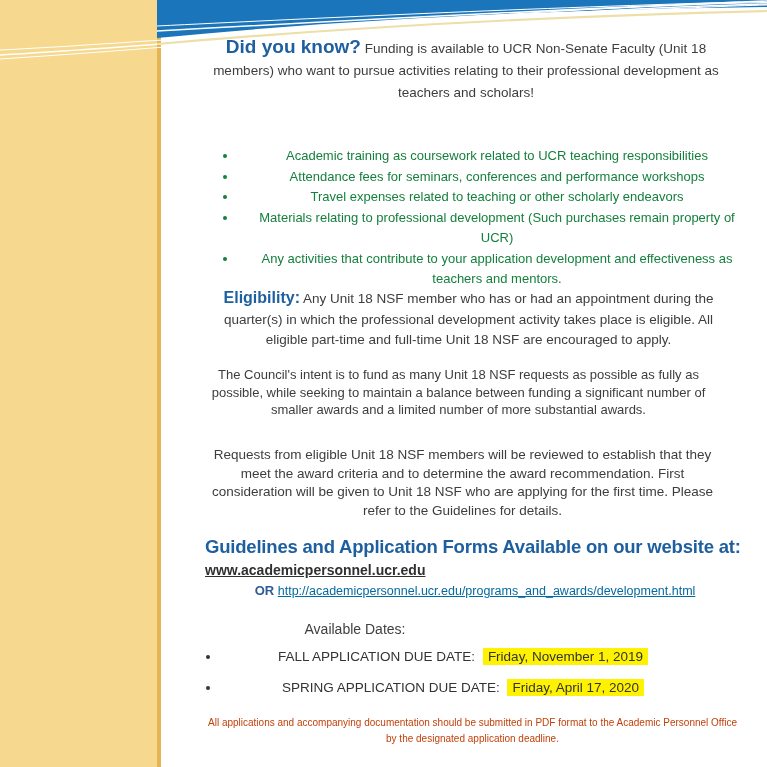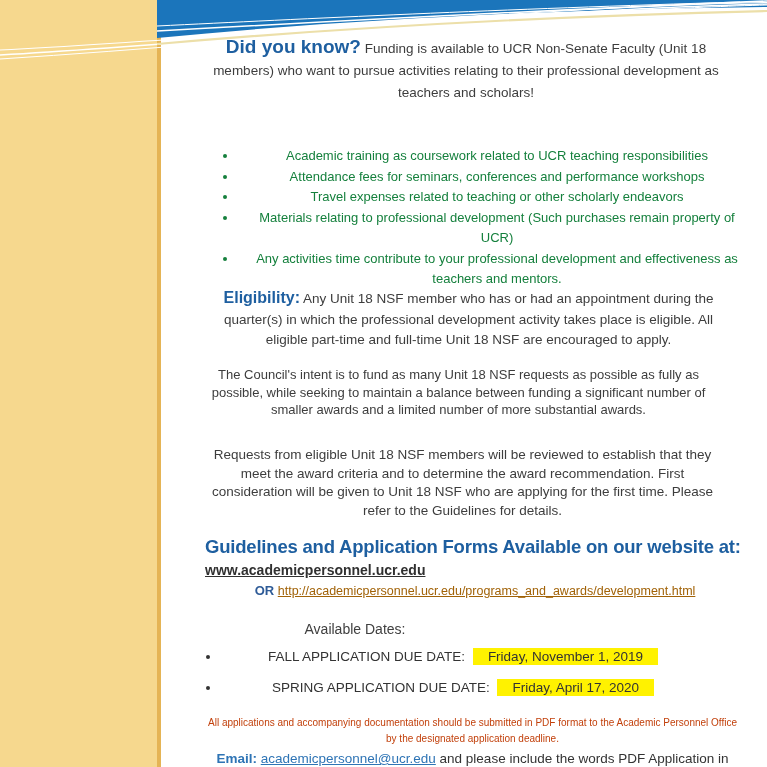--- a/index.html
+++ b/index.html
@@ -27,27 +27,27 @@
   .elig{top:288px;width:527px;font-size:13.5px;line-height:20.5px;}
   .para-council{top:366px;width:507px;font-size:13px;line-height:17.5px;text-align:justify;}
   .para-requests{top:446px;width:515px;font-size:13.5px;line-height:18.5px;}
   .guidelines-h{top:536px;}
   .link-primary{
     position:absolute;left:205px;top:562px;font-size:14px;font-weight:600;
     color:#303030;text-decoration:underline;text-align:right;
   }
   .or-line{top:583px;width:540px;font-size:13px;}
   .or-label{font-weight:bold;color:#2e5b97;}
-  .link-secondary{color:#a16207;text-decoration:underline;font-size:12.5px;}
+  .link-secondary{color:#0369a1;text-decoration:underline;font-size:12.5px;}
   .dates-label{top:621px;width:300px;font-size:14px;color:#404040;}
   .dates{top:649px;left:232px;width:480px;list-style:disc outside;padding:0 0 0 16px;
     font-size:13.5px;line-height:16px;color:#333;}
   .dates li{padding-left:4px;}
   .dates li + li{margin-top:15px;}
-  .dates mark{background:#fff200;color:#333;padding:1px 15px;margin-left:4px;}
+  .dates mark{background:#fff200;color:#333;padding:1px 5px;margin-left:4px;}
   .footer-para{top:715px;width:535px;font-size:10px;line-height:16px;color:#c2410c;}
   .email-line{top:751px;width:535px;font-size:13.5px;color:#333;}
   .email-label{font-weight:bold;color:#2e74b5;}
   .email-link{color:#2e74b5;text-decoration:underline;}
 </style>
 </head>
 <body>
 
 <div class="page">
 
@@ -69,21 +69,21 @@
       <span class="h-inline h-big">Did you know?</span>
       <span>Funding is available to UCR Non-Senate Faculty (Unit 18 members) who want to pursue activities relating to their professional development as teachers and scholars!</span>
     </p>
 
 
     <ul class="bullets">
       <li>Academic training as coursework related to UCR teaching responsibilities</li>
       <li>Attendance fees for seminars, conferences and performance workshops</li>
       <li>Travel expenses related to teaching or other scholarly endeavors</li>
       <li>Materials relating to professional development (Such purchases remain property of UCR)</li>
-      <li>Any activities time contribute to your professional development and effectiveness as teachers and mentors.</li>
+      <li>Any activities that contribute to your application development and effectiveness as teachers and mentors.</li>
     </ul>
 
     <p class="elig">
       <span class="h-inline h-elig">Eligibility:</span>
       <span>Any Unit 18 NSF member who has or had an appointment during the quarter(s) in which the professional development activity takes place is eligible. All eligible part-time and full-time Unit 18 NSF are encouraged to apply.</span>
     </p>
 
     <p class="para-council">The Council's intent is to fund as many Unit 18 NSF requests as possible as fully as possible, while seeking to maintain a balance between funding a significant number of smaller awards and a limited number of more substantial awards.</p>
 
     <p class="para-requests">Requests from eligible Unit 18 NSF members will be reviewed to establish that they meet the award criteria and to determine the award recommendation. First consideration will be given to Unit 18 NSF who are applying for the first time. Please refer to the Guidelines for details.</p>
@@ -105,20 +105,15 @@
         <mark>Friday, November 1, 2019</mark>
       </li>
       <li>
         <span>SPRING APPLICATION DUE DATE:</span>
         <mark>Friday, April 17, 2020</mark>
       </li>
     </ul>
 
     <p class="footer-para">All applications and accompanying documentation should be submitted in PDF format to the Academic Personnel Office by the designated application deadline.</p>
 
-    <p class="email-line">
-      <span class="email-label">Email:</span>
-      <a class="email-link" href="#">academicpersonnel@ucr.edu</a>
-      <span>and please include the words PDF Application in</span>
-    </p>
 
   </div>
 </div>
 
 </body></html>

